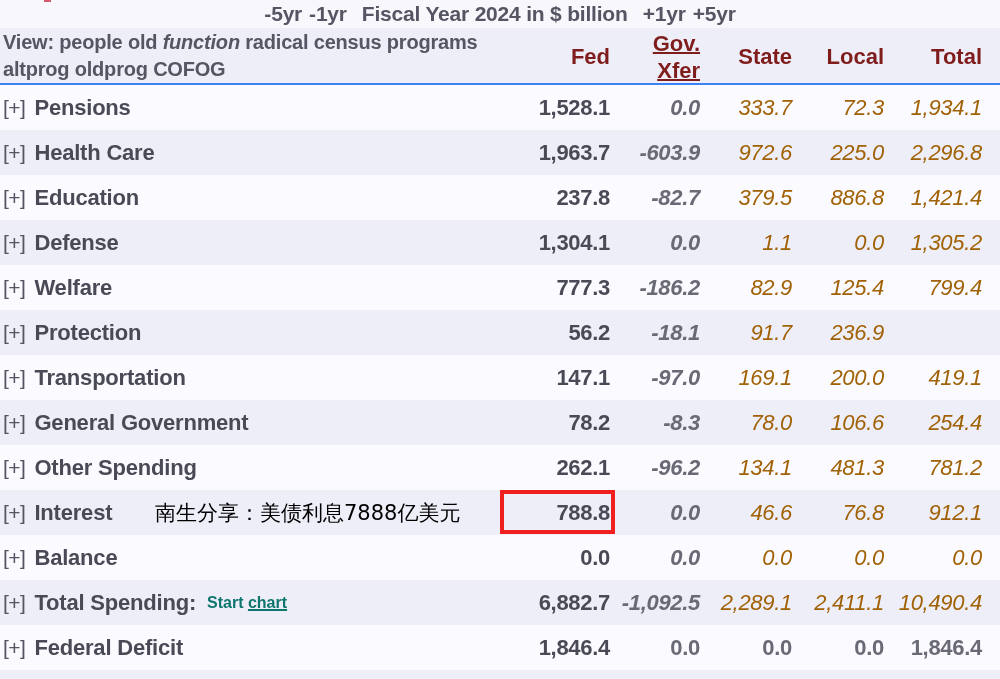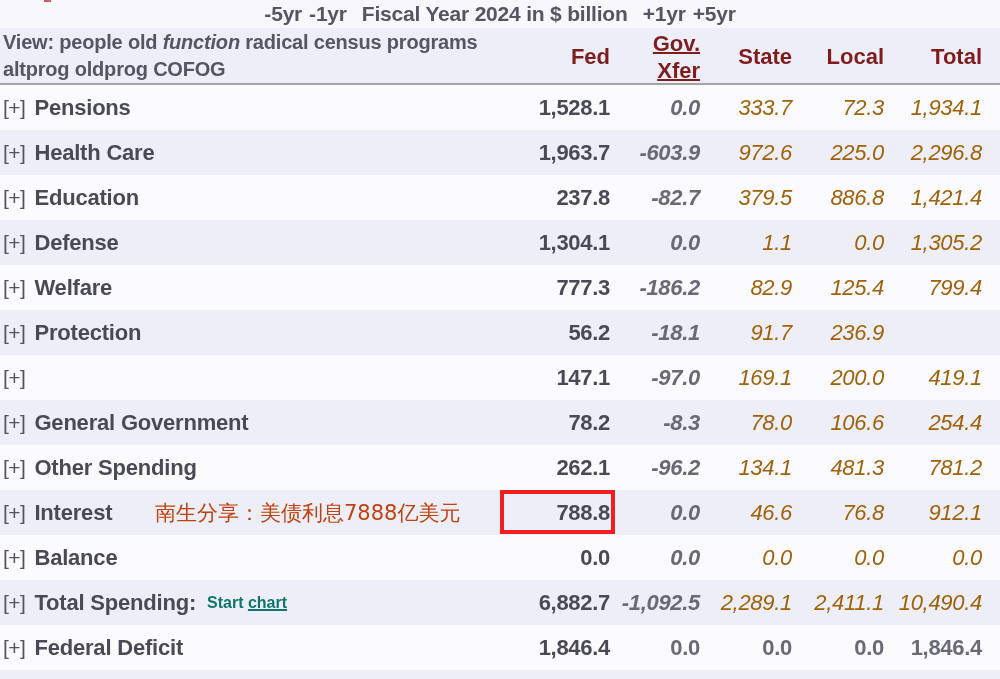--- a/index.html
+++ b/index.html
@@ -33,21 +33,21 @@
   .corner-mark {
     position: absolute; left: 44px; top: -4px;
     width: 7px; height: 6px; background: #d25a6a;
   }
 
   
   .headband {
     position: absolute; left: 0; top: 28px;
     width: 1000px; height: 57px;
     background: #eeeef8;
-    border-bottom: 2px solid #a3a3a3;
+    border-bottom: 2px solid #3b82f6;
   }
   .viewline {
     position: absolute; left: 3px; top: 1px;
     width: 500px;
     font-size: 20px; font-weight: bold; color: #555563;
     line-height: 27px;
     letter-spacing: -0.2px;
   }
   .viewline .italic { font-style: italic; }
 
@@ -256,20 +256,21 @@
         <div class="cells">
           <div class="cell c-fed" style="left: 0px; width: 120px;">56.2</div>
           <div class="cell c-xfer" style="left: 125px; width: 85px;">-18.1</div>
           <div class="cell c-red" style="left: 212px; width: 90px;">91.7</div>
           <div class="cell c-red" style="left: 304px; width: 90px;">236.9</div>
         </div>
       </div>
       <div class="row">
         <div class="rowlabel">
           <span class="expander">[+]</span>
+          <span class="labeltext">Transportation</span>
         </div>
         <div class="cells">
           <div class="cell c-fed" style="left: 0px; width: 120px;">147.1</div>
           <div class="cell c-xfer" style="left: 125px; width: 85px;">-97.0</div>
           <div class="cell c-red" style="left: 212px; width: 90px;">169.1</div>
           <div class="cell c-red" style="left: 304px; width: 90px;">200.0</div>
           <div class="cell c-red" style="left: 396px; width: 96px;">419.1</div>
         </div>
       </div>
       <div class="row alt">
@@ -296,21 +297,21 @@
           <div class="cell c-red" style="left: 212px; width: 90px;">134.1</div>
           <div class="cell c-red" style="left: 304px; width: 90px;">481.3</div>
           <div class="cell c-red" style="left: 396px; width: 96px;">781.2</div>
         </div>
       </div>
       <div class="row alt">
         <div class="rowlabel">
           <span class="expander">[+]</span>
           <span class="labeltext">Interest</span>
         </div>
-        <div class="annotation" style="color: #c2410c;">南生分享：美债利息7888亿美元</div>
+        <div class="annotation" style="color: #000000;">南生分享：美债利息7888亿美元</div>
         <div class="cells">
           <div class="cell c-fed" style="left: 0px; width: 120px;">788.8</div>
           <div class="cell c-xfer" style="left: 125px; width: 85px;">0.0</div>
           <div class="cell c-red" style="left: 212px; width: 90px;">46.6</div>
           <div class="cell c-red" style="left: 304px; width: 90px;">76.8</div>
           <div class="cell c-red" style="left: 396px; width: 96px;">912.1</div>
         </div>
       </div>
       <div class="row">
         <div class="rowlabel">

